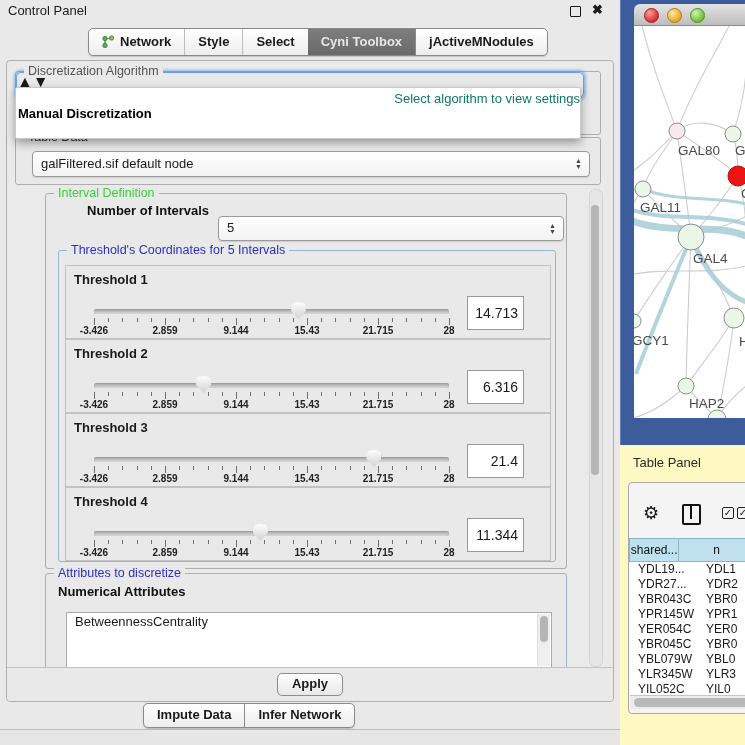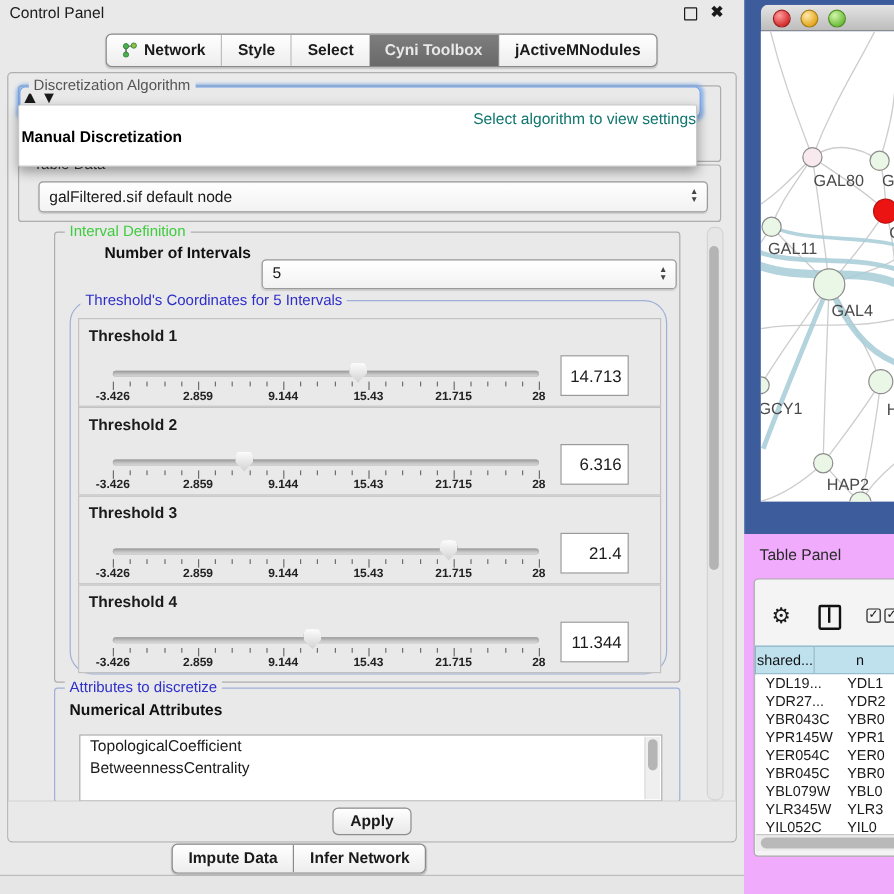--- a/index.html
+++ b/index.html
@@ -93,21 +93,21 @@
   #net-frame{left:620px;top:0;width:125px;height:445px;background:#3D5C9C;border-left:1px solid #647EB4;}
   #net-titlebar{position:absolute;left:13px;top:4px;right:0;height:21px;border-radius:6px 0 0 0;
                 background:linear-gradient(#E4E4E4,#BDBDBD);border-bottom:1px solid #8A8A8A;}
   .light{position:absolute;top:4px;width:13px;height:13px;border-radius:50%;}
   #light-red{left:10px;background:radial-gradient(circle at 35% 30%,#FF9D9D,#D63030 70%);border:1px solid #9E2020;}
   #light-yellow{left:33px;background:radial-gradient(circle at 35% 30%,#FFE9A8,#E5A823 70%);border:1px solid #A97F12;}
   #light-green{left:56px;background:radial-gradient(circle at 35% 30%,#D2F5A8,#6FBF3F 70%);border:1px solid #4E8F20;}
   #net-canvas{position:absolute;left:13px;top:26px;width:112px;height:392px;background:#FFF;overflow:hidden;}
 
   
-  #table-panel{left:620px;top:445px;width:125px;height:300px;background:#f0abfc;}
+  #table-panel{left:620px;top:445px;width:125px;height:300px;background:#fef9c3;}
   #tp-title{position:absolute;left:13px;top:10px;font-size:13px;color:#2a2a2a;}
   #tp-box{position:absolute;left:8px;top:37px;width:130px;height:230px;background:#F4F4F4;
           border:1px solid #A9A9A9;border-radius:4px;}
   #tp-toolbar{position:absolute;left:0;top:0;right:0;height:55px;}
   #tp-gear{position:absolute;left:14px;top:19px;font-size:18px;color:#1a1a1a;}
   #tp-split{position:absolute;left:53px;top:21px;width:15px;height:17px;border:2px solid #111;border-radius:2px;}
   #tp-split .mid{position:absolute;left:6px;top:0;width:2px;height:13px;background:#111;}
   .tp-check{position:absolute;top:24px;width:10px;height:10px;border:1.5px solid #222;border-radius:2px;
             font-size:10px;line-height:10px;text-align:center;color:#111;}
   #tp-check1{left:93px;} #tp-check2{left:108px;}
@@ -184,21 +184,21 @@
       <span class="group-title gt-green">Interval Definition</span>
       <span class="bold-label" style="left:41px;top:9px;">Number of Intervals</span>
       <div class="combo" style="left:172px;top:22px;width:336px;height:23px;line-height:22px;">
         <span>5</span>
         <span class="arrows">
             <span>▲</span>
             <span>▼</span>
           </span>
       </div>
 
-      <div class="groupbox" style="left:12px;top:56px;width:496px;height:310px;border-color:#9FB0D8;border-radius:19px;">
+      <div class="groupbox" style="left:12px;top:56px;width:496px;height:310px;border-color:#9FB0D8;">
         <span class="group-title gt-blue">Threshold's Coordinates for 5 Intervals</span>
         <div>
             <div class="thr-panel" style="top: 14px;">
               <div class="thr-label">Threshold 1</div>
               <div class="slider">
                 <div class="track"></div>
                 <div class="tick major" style="left:0.00%"></div>
                 <div class="tick" style="left:4.00%"></div>
                 <div class="tick" style="left:8.00%"></div>
                 <div class="tick" style="left:12.00%"></div>
@@ -355,21 +355,20 @@
               <div class="thr-value">11.344</div>
             </div>
           </div>
       </div>
     </div>
 
     <div class="groupbox" style="left:38px;top:512px;width:520px;height:94px;border-color:#9FB0D8;">
       <span class="group-title gt-blue">Attributes to discretize</span>
       <span class="bold-label" style="left:12px;top:10px;">Numerical Attributes</span>
       <div id="attr-list">
-          <div class="row">TopologicalCoefficient</div>
           <div class="row">BetweennessCentrality</div>
           <div id="attr-vsb">
             <div class="vthumb"></div>
           </div>
       </div>
     </div>
 
     <div id="main-vsb">
         <div class="vthumb"></div>
       </div>

